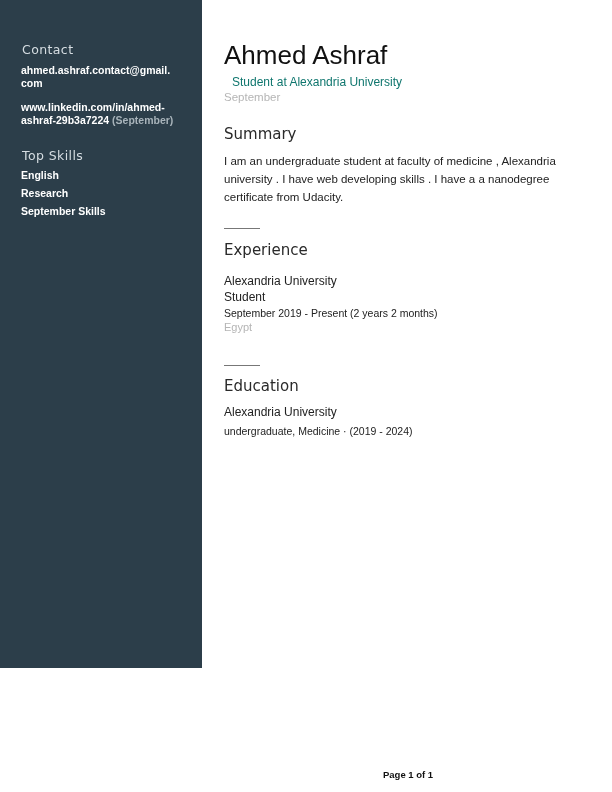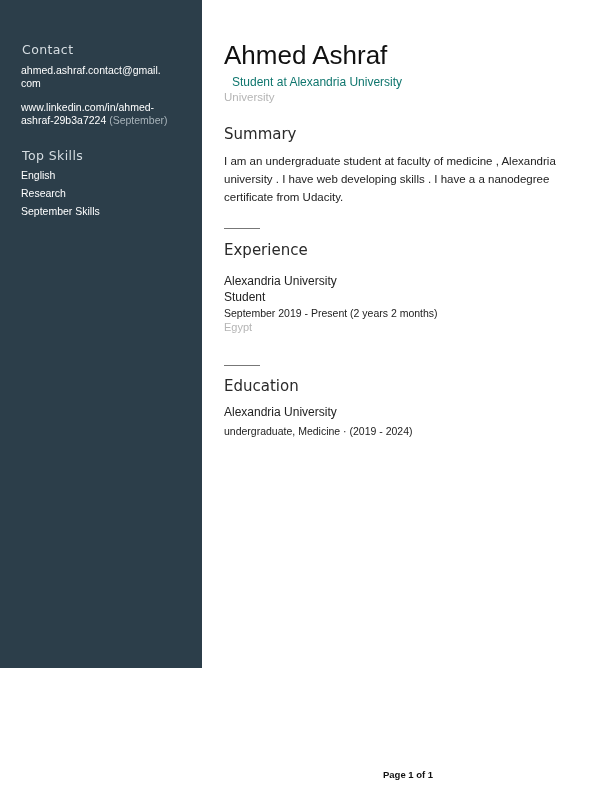--- a/index.html
+++ b/index.html
@@ -10,20 +10,21 @@
       position: absolute; left: 0; top: 0; width: 202px; height: 668px;
       background: #2c3e4a;
     }
     .sb-heading {
       position: absolute; left: 22px; font-size: 12.5px; color: #d6dde2;
       letter-spacing: 0.4px; font-family: "DejaVu Sans", sans-serif; font-weight: normal;
     }
     .sb-text {
       position: absolute; left: 21px; font-size: 10.5px; color: #ffffff; line-height: 12.5px;
       width: 175px;
+      font-weight: bold;
     }
     .sb-muted { color: #a8b3ba; }
 
     .main { position: absolute; left: 224px; top: 0; width: 370px; }
     .name {
       position: absolute; top: 40px; left: 0; font-size: 26px; color: #111; white-space: nowrap;
       font-family: "Liberation Sans", sans-serif;
     }
     .headline { position: absolute; top: 75px; left: 8px; font-size: 12px; color: #0f766e; white-space: nowrap; }
     .location { position: absolute; top: 91px; left: 0; font-size: 11.5px; color: #b5b5b5; white-space: nowrap; }
@@ -67,21 +68,21 @@
 
   <div class="sb-heading" style="top:148px;">Top Skills</div>
   <div class="sb-text" style="top:169px;">English</div>
   <div class="sb-text" style="top:187px;">Research</div>
   <div class="sb-text" style="top:205px;">September Skills</div>
 </div>
 
 <div class="main">
   <div class="name">Ahmed Ashraf</div>
   <div class="headline">Student at Alexandria University</div>
-  <div class="location">University</div>
+  <div class="location">September</div>
 
   <div class="section-title" style="top:125px;">Summary</div>
   <div class="summary-text">I am an undergraduate student at faculty of medicine , Alexandria university . I have web developing skills . I have a a nanodegree certificate from Udacity.</div>
 
   <div class="divider" style="top:228px;"></div>
 
   <div class="section-title" style="top:241px;">Experience</div>
   <div class="entry-org" style="top:274px;">Alexandria University</div>
   <div class="entry-title" style="top:290px;">Student</div>
   <div class="entry-dates" style="top:307px;">September 2019 - Present (2 years 2 months)</div>

